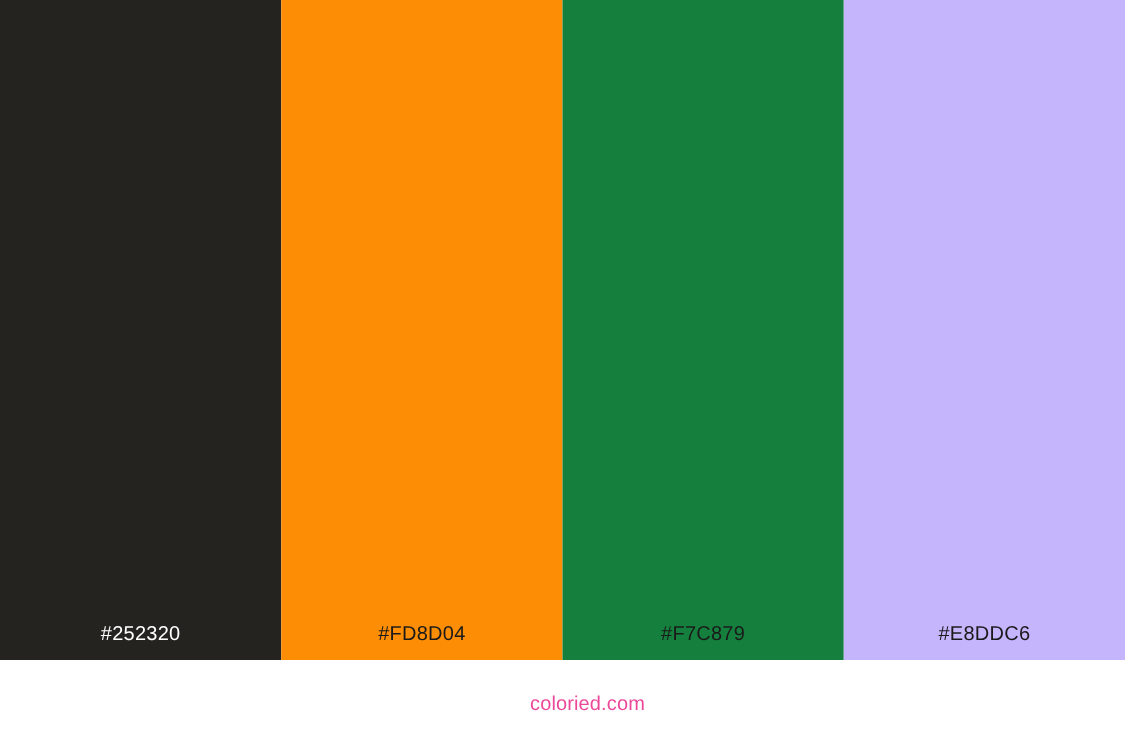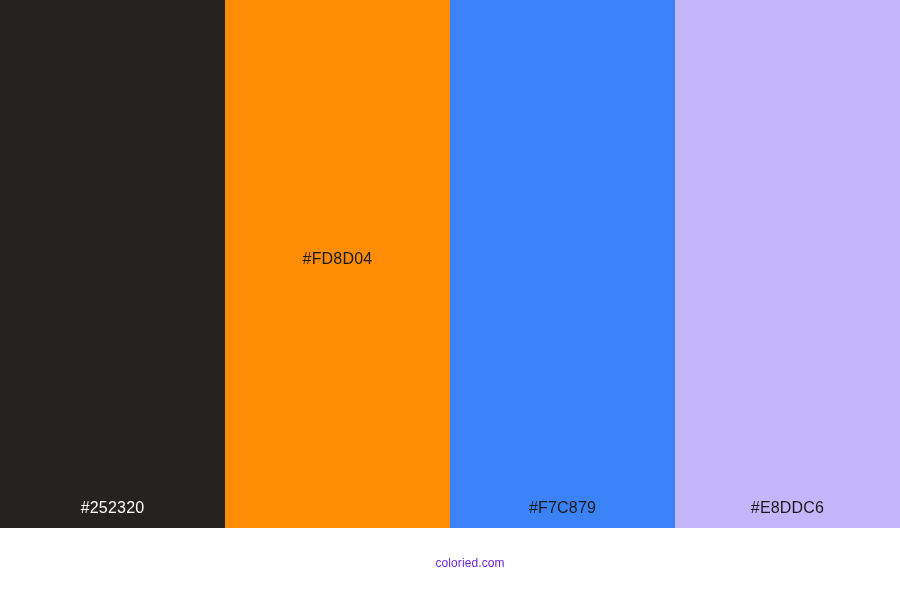--- a/index.html
+++ b/index.html
@@ -54,47 +54,47 @@
 
   .footer-bar {
     flex: 1 1 auto;
     width: 900px;
     background: #ffffff;
     display: flex;
     align-items: center;
     justify-content: center;
   }
   .footer-brand {
-    font-size: 12px;
+    font-size: 16px;
     line-height: 19px;
-    color: #6d28d9;
+    color: #ec4899;
     letter-spacing: 0.1px;
     white-space: nowrap;
     padding-bottom: 2px;
     user-select: none;
     margin-left: 40px;
   }
 </style>
 </head>
 <body>
 
 <div class="palette-page">
 
   <div class="swatch-band">
 
     <div class="swatch" style="background-color: rgb(37, 35, 32);">
       <span class="swatch-label label-light">#252320</span>
     </div>
 
 
-    <div class="swatch" style="background-color: rgb(253, 141, 4); align-items: center;">
+    <div class="swatch" style="background-color: rgb(253, 141, 4);">
       <span class="swatch-label label-dark">#FD8D04</span>
     </div>
 
-    <div class="swatch" style="background-color: #3b82f6;">
+    <div class="swatch" style="background-color: #15803d;">
       <span class="swatch-label label-dark">#F7C879</span>
     </div>
 
     <div class="swatch" style="background-color: #c4b5fd;">
       <span class="swatch-label label-dark">#E8DDC6</span>
     </div>
 
   </div>
 
   <div class="footer-bar">

